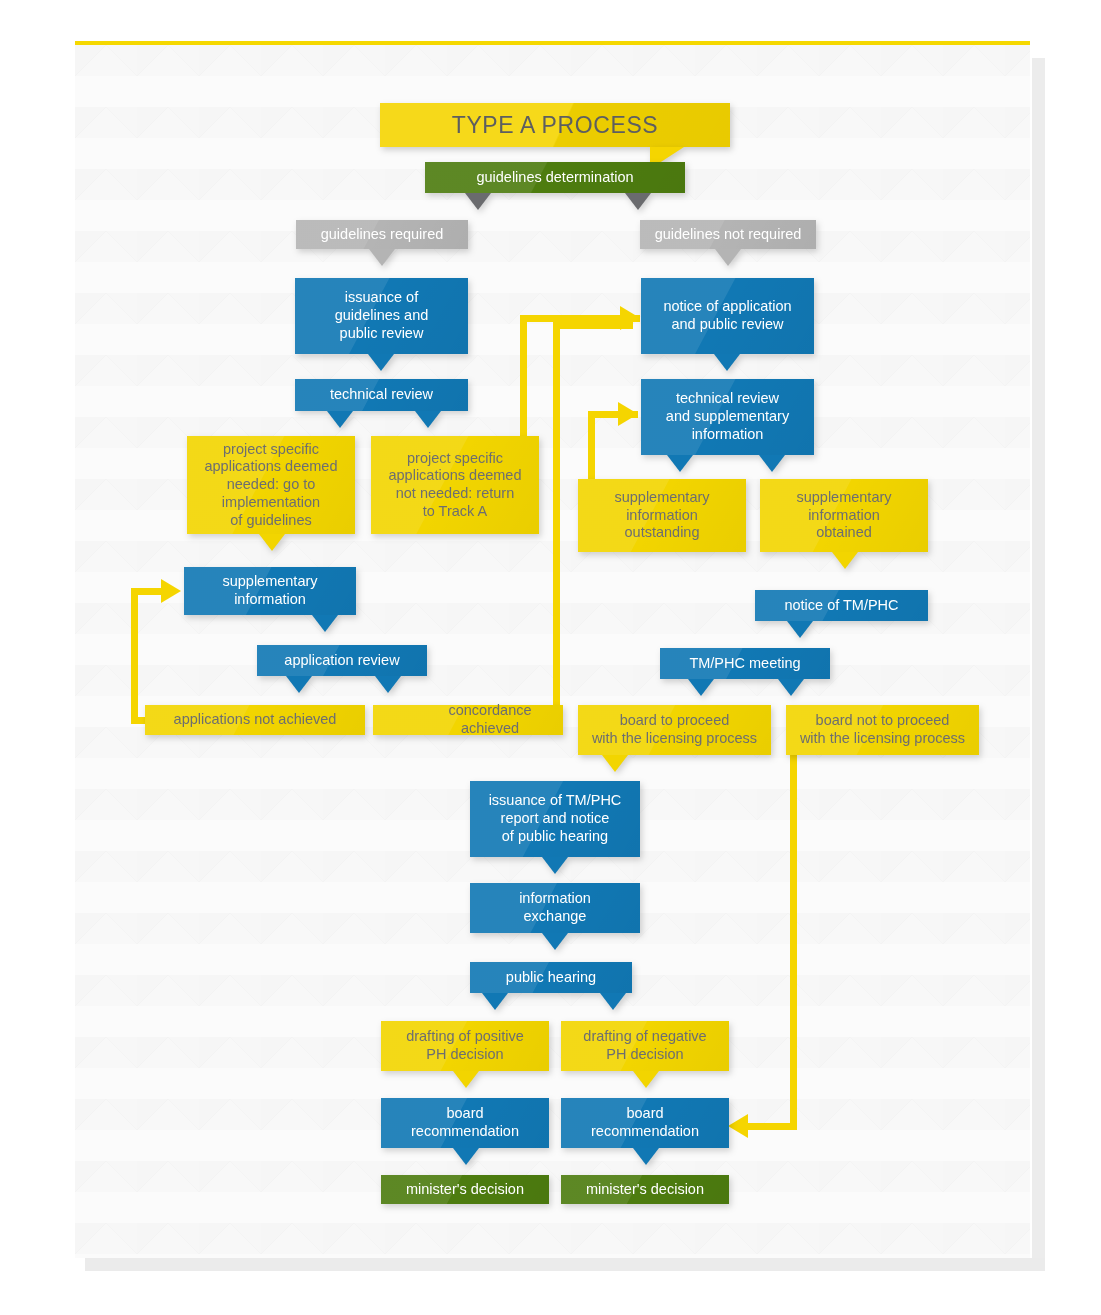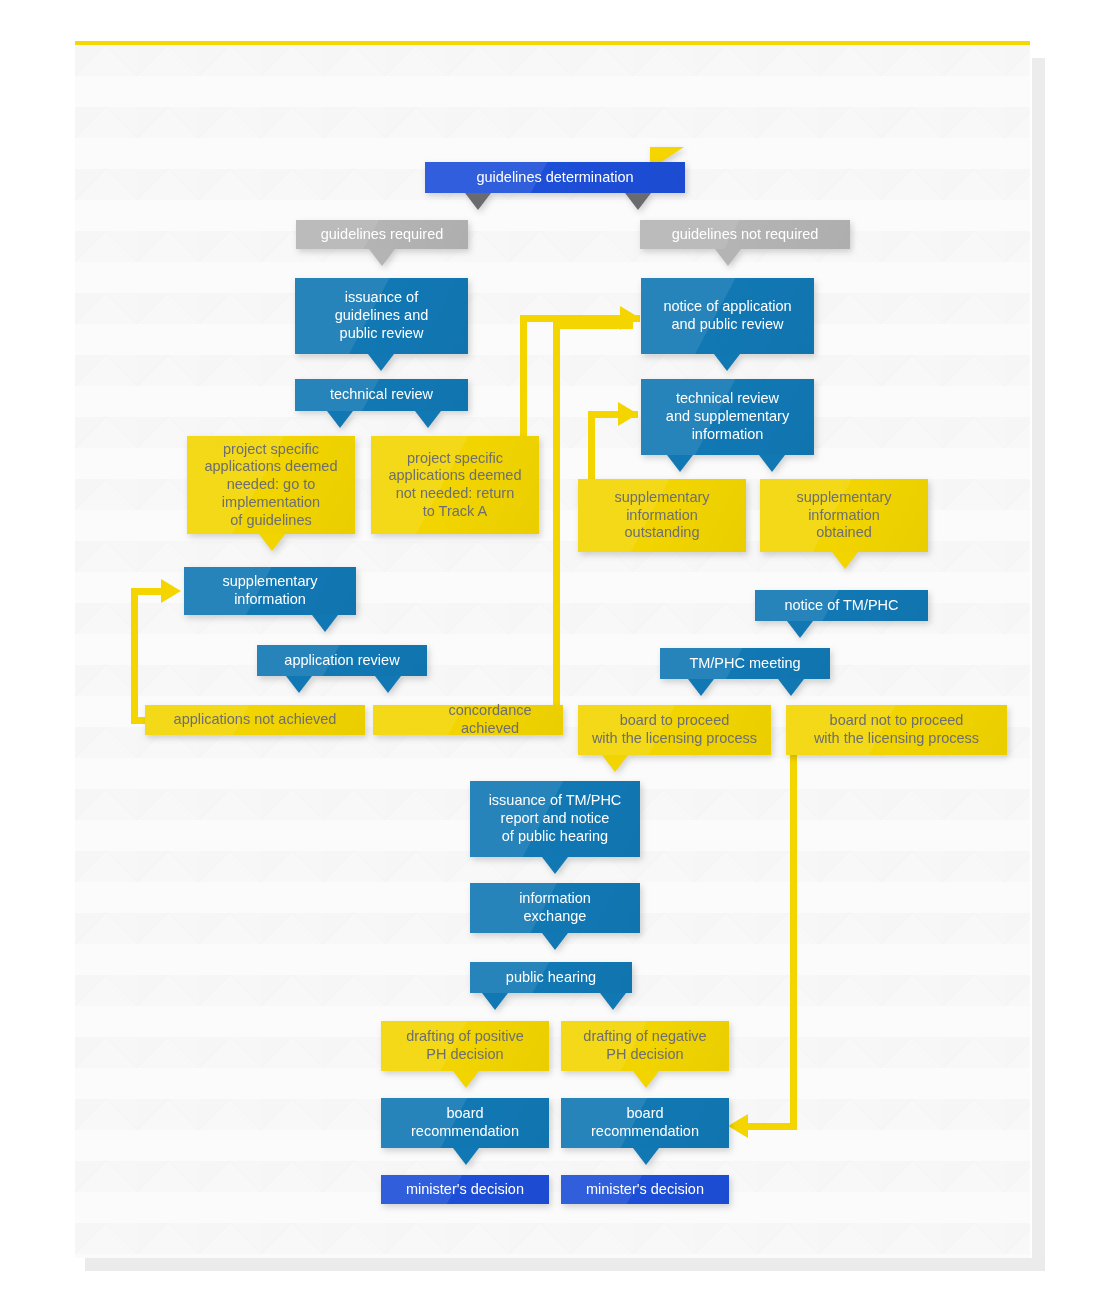--- a/index.html
+++ b/index.html
@@ -62,21 +62,21 @@
   
   .box::before {
     content: "";
     position: absolute; left:0; top:0; right:0; bottom:0;
     background: linear-gradient(118deg, rgba(255,255,255,0.09) 0%, rgba(255,255,255,0.09) 44%, rgba(255,255,255,0.0) 44.5%, rgba(0,0,0,0.035) 100%);
     pointer-events: none; z-index: 1;
   }
 
   .blue  { background: #1178b4; color: #ffffff; font-size: 14.5px; }
   .yellow{ background: #f2d500; color: #6d6e70; font-size: 14.5px; }
-  .grey  { background: #1d4ed8; color: #ffffff; font-size: 14.5px; }
+  .grey  { background: #4d7c0f; color: #ffffff; font-size: 14.5px; }
   .greylight { background: #b4b4b4; color: #ffffff; font-size: 14.5px; }
 
   
   .tail {
     position: absolute;
     top: 100%;
     width: 0; height: 0;
     border-left: 13px solid transparent;
     border-right: 13px solid transparent;
     z-index: 0;
@@ -134,20 +134,23 @@
 </head>
 <body>
 
 <div id="stage">
 
   <div id="topbar"></div>
   <div id="canvas"></div>
   <div id="canvas-right-edge"></div>
   <div id="canvas-bottom-edge"></div>
 
+  <div id="title-banner">
+    <span class="lbl">TYPE A PROCESS</span>
+  </div>
   <div id="title-flag"></div>
 
   <div class="conn v" style="left:520px; top:315px; height:125px;"></div>
   <div class="conn h" style="left:520px; top:315px; width:120px;"></div>
   <div class="arrow-r" style="left:620px; top:306px;"></div>
 
   <div class="conn v" style="left:553px; top:322px; height:385px;"></div>
   <div class="conn h" style="left:553px; top:322px; width:80px;"></div>
 
   <div class="conn v" style="left:588px; top:411px; height:74px;"></div>
@@ -167,21 +170,21 @@
     <span class="lbl">guidelines determination</span>
     <span class="tail" style="left:40px;"></span>
     <span class="tail" style="left:200px;"></span>
   </div>
 
   <div class="box greylight" style="left:296px; top:220px; width:172px; height:29px;">
     <span class="lbl">guidelines required</span>
     <span class="tail" style="left:73px;"></span>
   </div>
 
-  <div class="box greylight" style="left:640px; top:220px; width:210px; height:29px;">
+  <div class="box greylight" style="left:640px; top:220px; width:176px; height:29px;">
     <span class="lbl">guidelines not required</span>
     <span class="tail" style="left:75px;"></span>
   </div>
 
   <div class="box blue" style="left:295px; top:278px; width:173px; height:76px;">
     <span class="lbl">issuance of
 guidelines and
 public review</span>
     <span class="tail" style="left:73px;"></span>
   </div>
@@ -265,21 +268,21 @@
     <span class="tail" style="left:28px;"></span>
     <span class="tail" style="left:118px;"></span>
   </div>
 
   <div class="box yellow" style="left:578px; top:705px; width:193px; height:50px;">
     <span class="lbl">board to proceed
 with the licensing process</span>
     <span class="tail" style="left:24px;"></span>
   </div>
 
-  <div class="box yellow" style="left:786px; top:705px; width:221px; height:50px;">
+  <div class="box yellow" style="left:786px; top:705px; width:193px; height:50px;">
     <span class="lbl">board not to proceed
 with the licensing process</span>
   </div>
 
   <div class="box blue" style="left:470px; top:781px; width:170px; height:76px;">
     <span class="lbl">issuance of TM/PHC
 report and notice
 of public hearing</span>
     <span class="tail" style="left:72px;"></span>
   </div>

